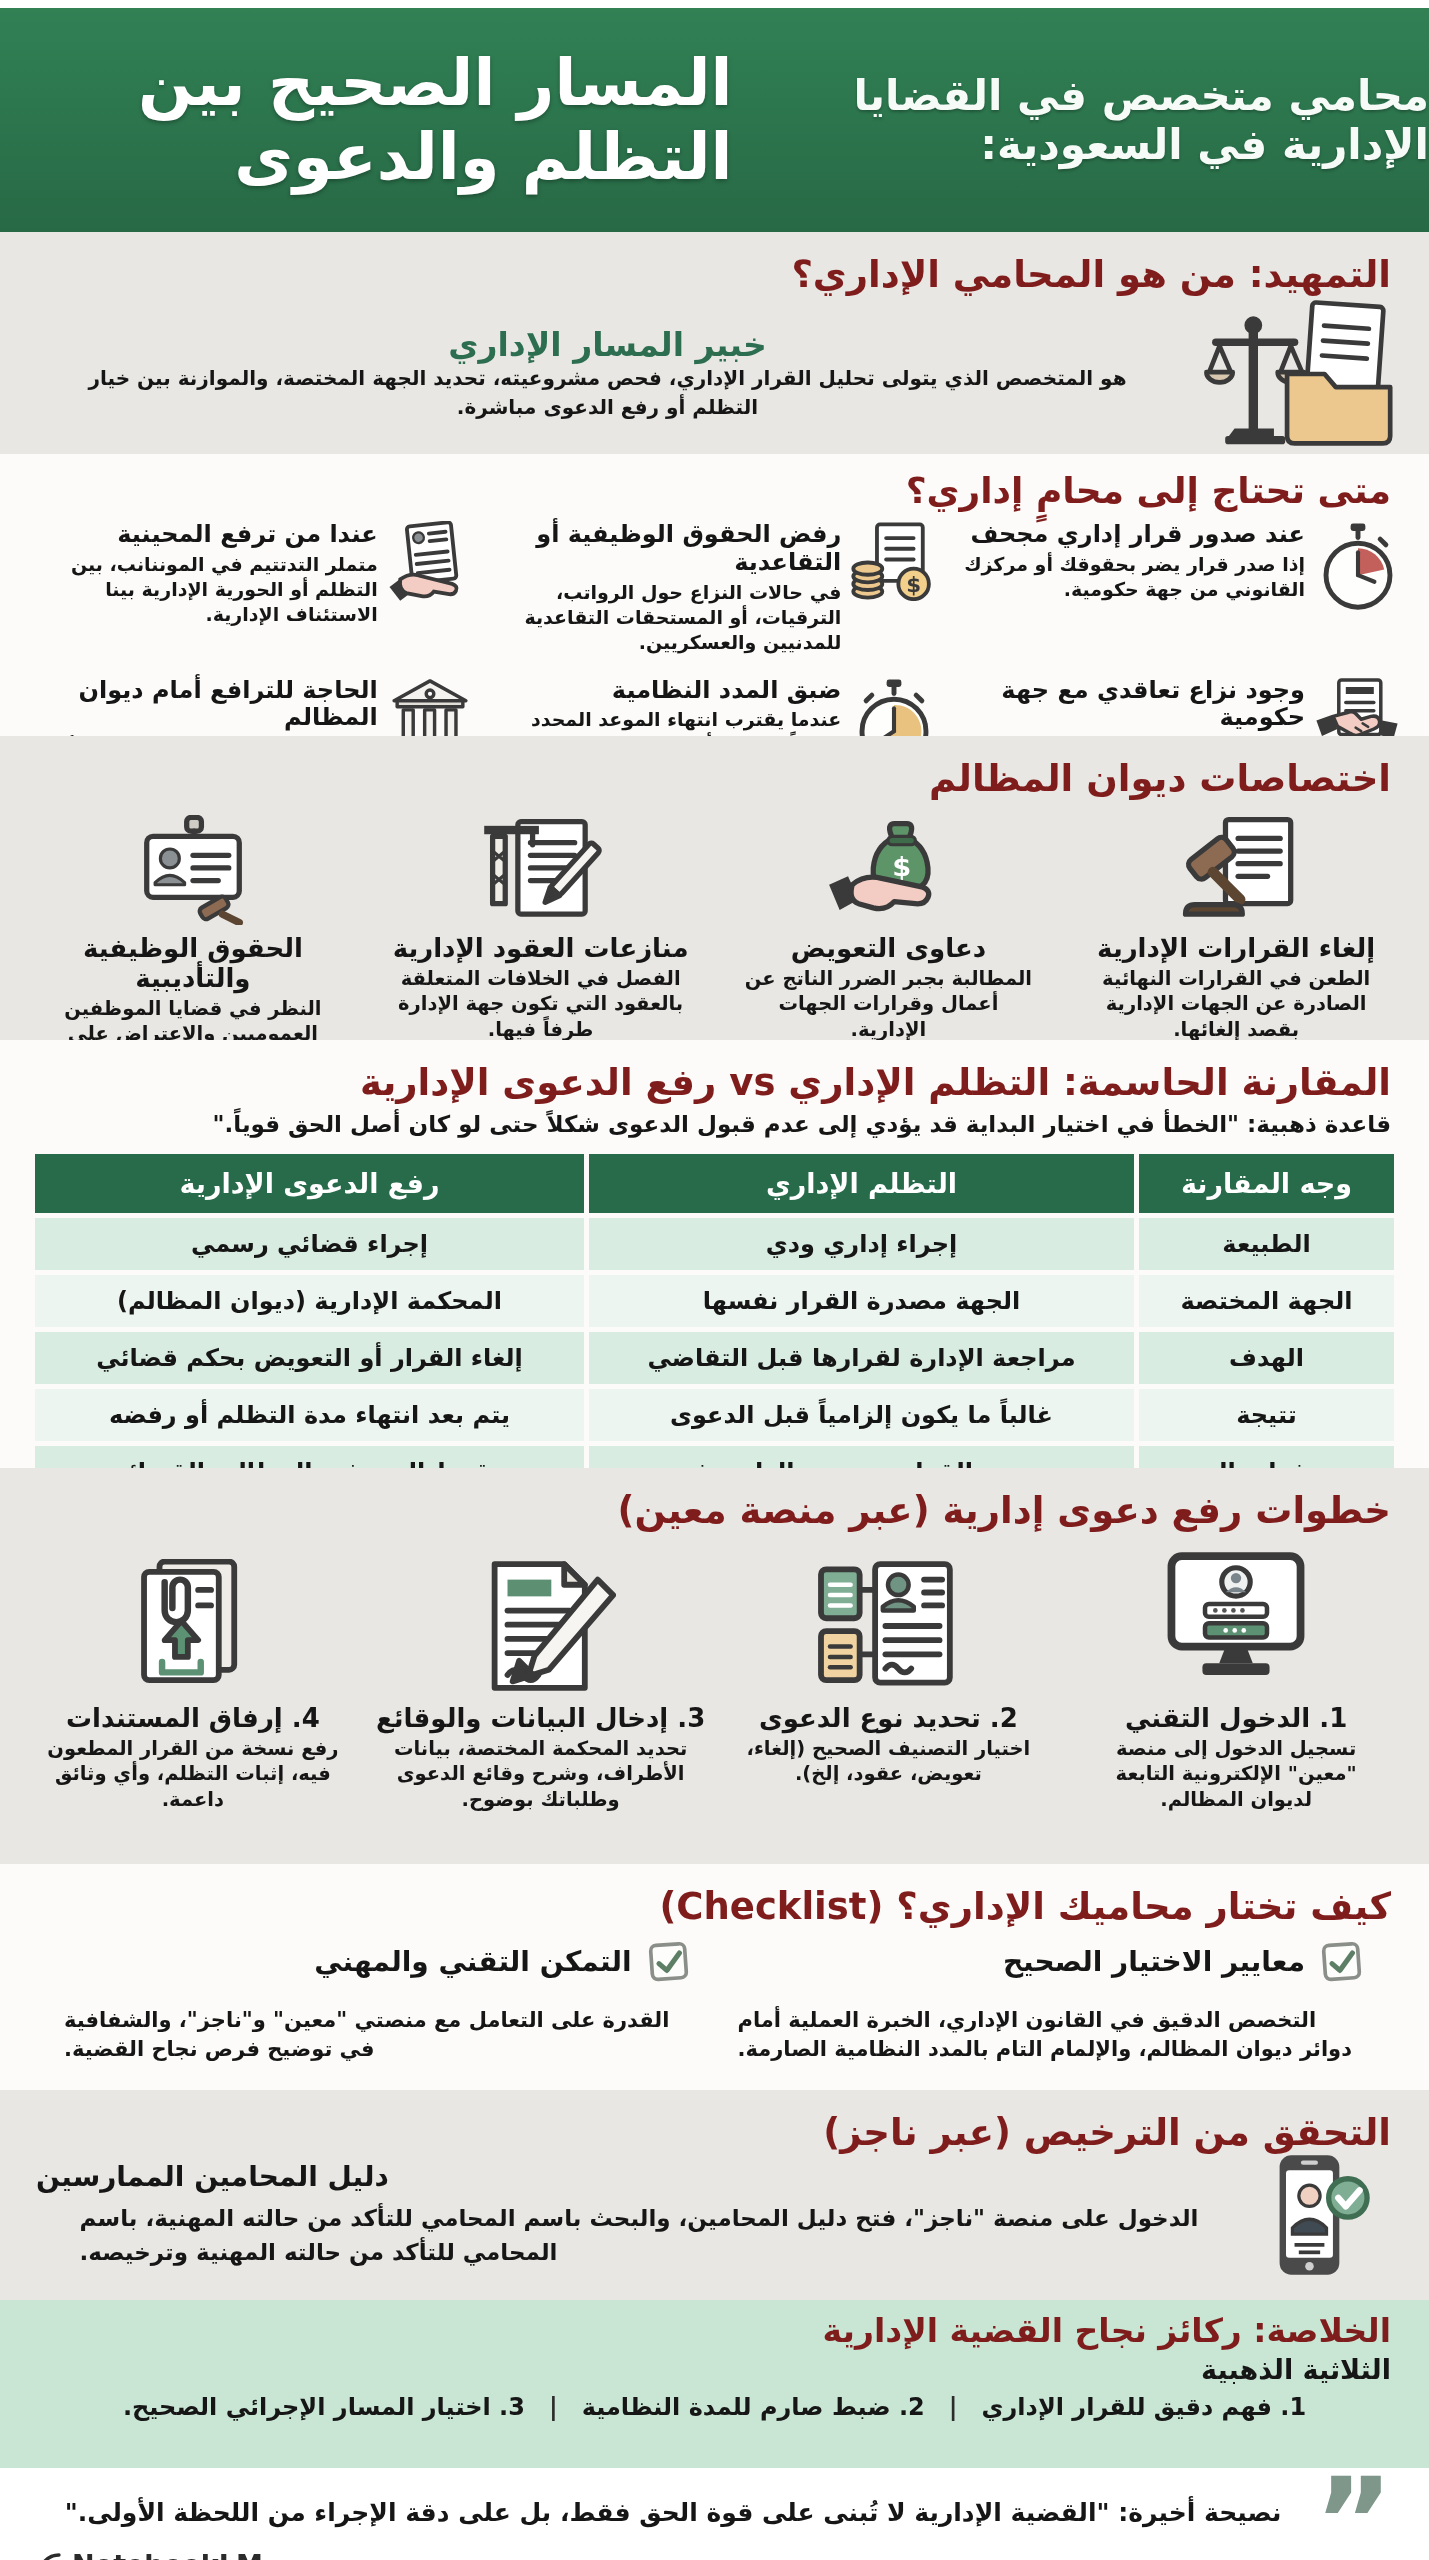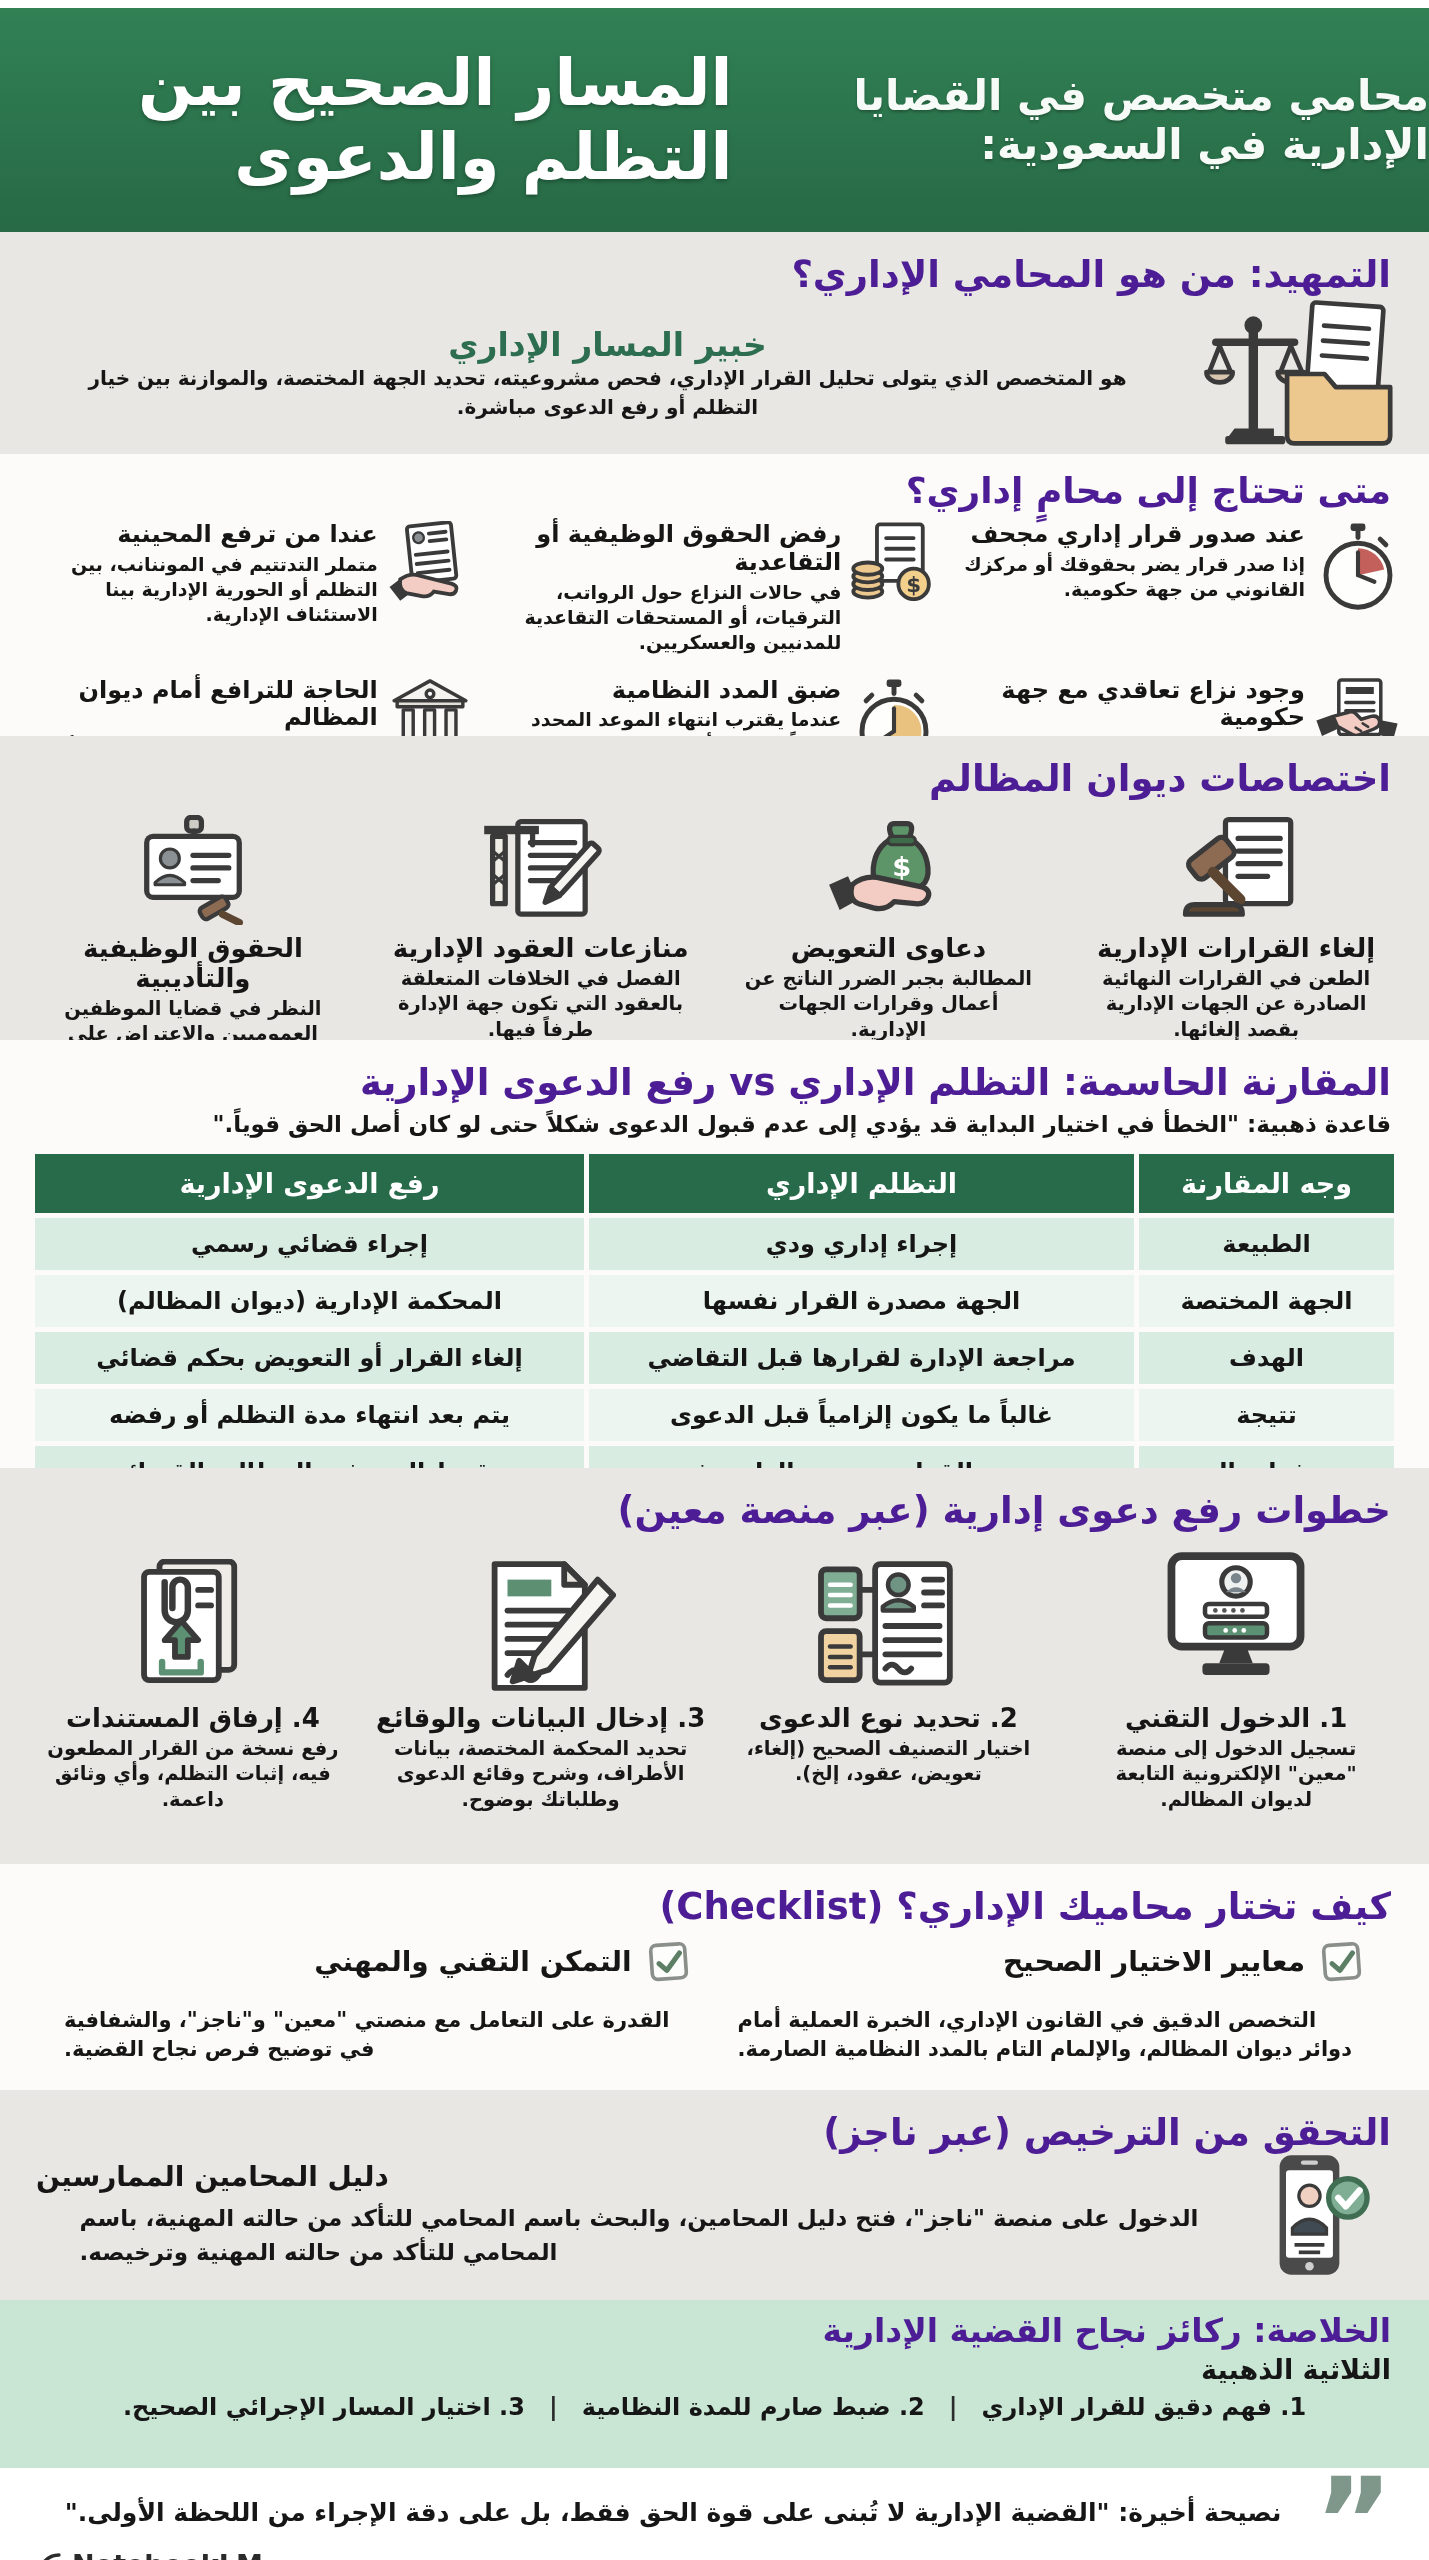--- a/index.html
+++ b/index.html
@@ -3,21 +3,21 @@
 <meta charset="utf-8">
 <style>
   *{margin:0;padding:0;box-sizing:border-box}
   html,body{background:#9a9a9a}
   .page{width:1429px;height:2560px;margin:0 auto;direction:rtl;
         font-family:"DejaVu Sans",sans-serif;color:#161616;
         display:flex;flex-direction:column;overflow:hidden;background:#fcfbf9}
   .sec{flex:none;overflow:hidden;position:relative}
   .gray{background:#e9e7e3}
   .white{background:#fcfbf9}
-  .sec-title{font-size:37px;font-weight:700;padding:22px 38px 0;line-height:1.15;color:#4c1d95}
+  .sec-title{font-size:37px;font-weight:700;padding:22px 38px 0;line-height:1.15;color:#7f1d1d}
 
   
   .topstrip{height:8px;background:#ffffff;flex:none}
   .hdr{height:224px;background:linear-gradient(180deg,#318155 0%,#276945 100%);
        display:flex;flex-direction:row;align-items:center;justify-content:center;gap:14px}
   .hdr .l1{font-size:42px;font-weight:700;color:#f7fbf8;text-shadow:0 2px 3px rgba(0,0,0,.25)}
   .hdr .l2{font-size:64px;font-weight:700;color:#ffffff;text-shadow:0 2px 4px rgba(0,0,0,.3)}
 
   
   .intro{height:222px}

